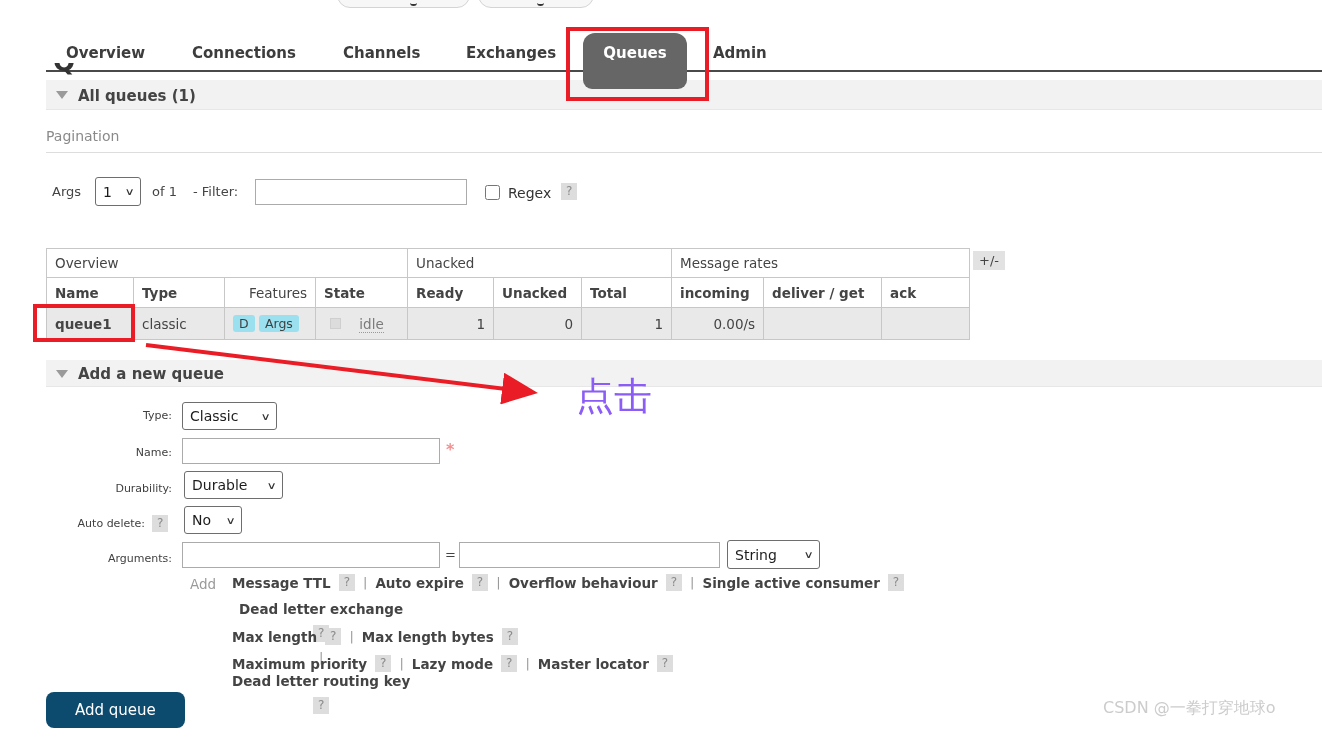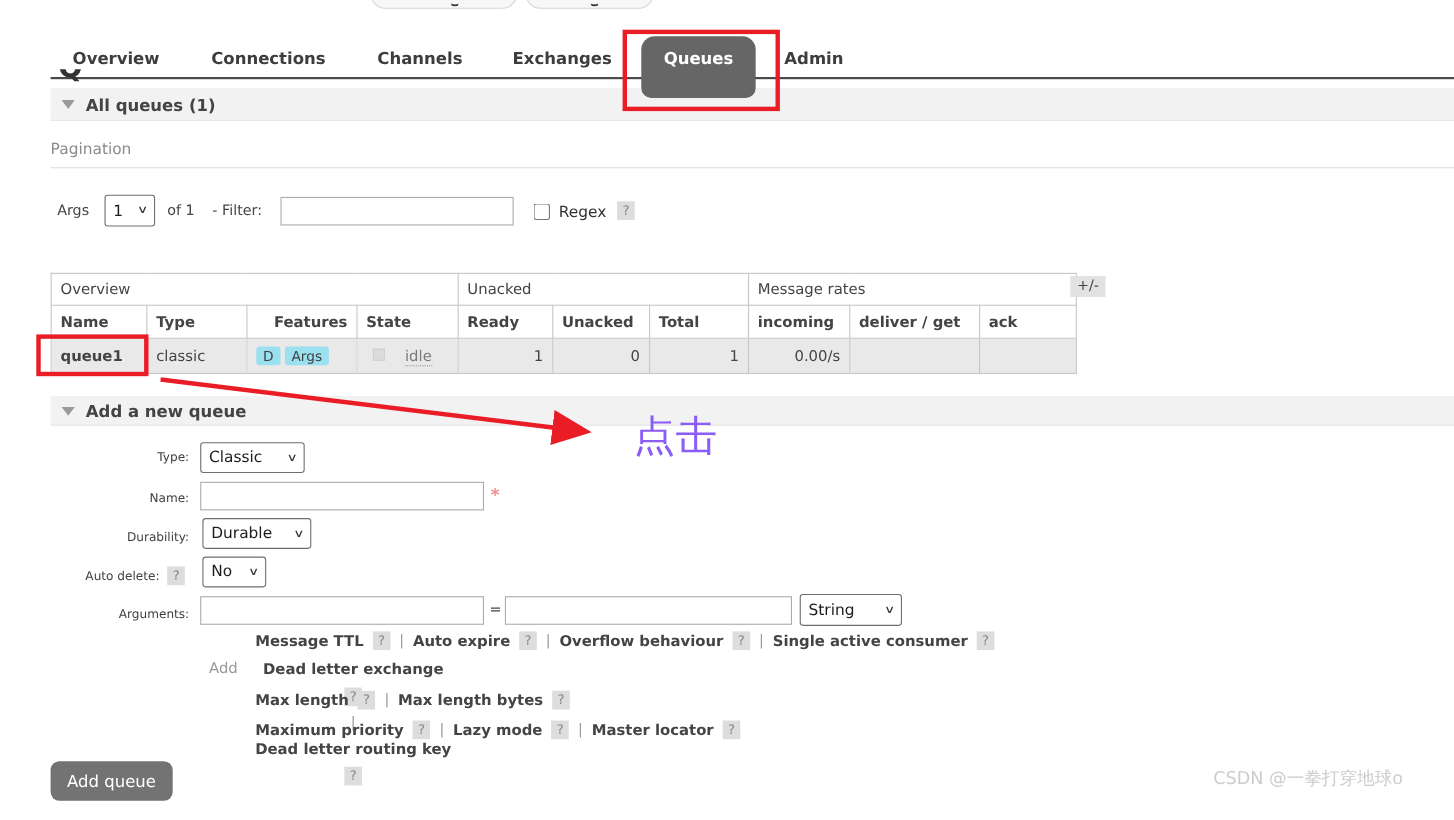--- a/index.html
+++ b/index.html
@@ -34,45 +34,45 @@
   .fakeselect .chev { font-size:10px; color:#333; margin-left:8px; transform:scaleX(1.4); }
   .tinput { position:absolute; border:1px solid #ababab; background:#fff; font-size:13px; padding:0 5px; font-family:inherit; }
   .help { display:inline-block; background:#ddd; color:#8a8a8a; font-size:12px; padding:1px 5px; line-height:15px; }
   .help-abs { position:absolute; }
 
   
   table.grid { position:absolute; left:46px; top:248px; border-collapse:collapse; table-layout:fixed; }
   table.grid th, table.grid td { border:1px solid #c7c7c7; font-size:13.5px; color:#444; padding:5px 8px; text-align:left; overflow:hidden; white-space:nowrap; }
   table.grid tr.grouphead td { font-weight:normal; height:29px; }
   table.grid tr.colhead th { font-weight:bold; height:30px; }
-  table.grid tr.colhead th.light { font-weight:bold;padding-left:24px; }
+  table.grid tr.colhead th.light { font-weight:normal;padding-left:24px; }
   table.grid tr.datarow td { background:#e9e9e9; height:32px; }
   td.num { text-align:right !important; }
   .gray { color:#8a8a8a; }
   .badge { display:inline-block; background:#9be0ef; color:#3f3f3f; border-radius:3px; padding:1px 6px; font-size:12.5px; }
   .state-square { display:inline-block; width:11px; height:11px; background:#dcdcdc; border:1px solid #cfcfcf; }
   .idle { color:#7a7a7a; border-bottom:1px dotted #999; }
   .plusminus { position:absolute; left:973px; top:251px; background:#e2e2e2; color:#444; font-size:13px; padding:2px 6px; cursor:pointer; }
 
   
   .redbox { position:absolute; border:4px solid #ea1c25; z-index:5; pointer-events:none; }
   #arrow-svg { position:absolute; left:0; top:0; width:1322px; height:745px; z-index:4; pointer-events:none; }
   .click-text { position:absolute; left:576px; top:371px; color:#8b5cf6; font-size:38px; z-index:5; }
 
   
   .flabel { position:absolute; text-align:right; font-size:11px; color:#3f3f3f; width:152px; left:20px; }
   .req { position:absolute; left:446px; top:440px; color:#f49090; font-size:16px; font-weight:bold; }
   .eq { position:absolute; left:445px; top:547px; color:#444; }
-  .addword { position:absolute; left:190px; top:576px; color:#9a9a9a; font-size:13.5px;margin-top:24px; }
+  .addword { position:absolute; left:190px; top:576px; color:#9a9a9a; font-size:13.5px; }
   .arg-row { position:absolute; left:232px; display:flex; align-items:center; gap:8px; }
   .arglink { font-weight:bold; font-size:13.5px; color:#444; cursor:pointer; }
   .sep { color:#999; }
 
-  .submit-btn { position:absolute; left:46px; top:692px; background:#737373; color:#fff; border:none; border-radius:8px;
-                font-size:15px; padding:9px 15px; font-family:inherit; cursor:pointer; }
+  .submit-btn { position:absolute; left:46px; top:692px; background:#0c4a6e; color:#fff; border:none; border-radius:8px;
+                font-size:15px; padding:9px 29px; font-family:inherit; cursor:pointer; }
   .watermark { position:absolute; left:1103px; top:698px; color:#ccc; font-size:16px; }
 </style>
 </head>
 <body>
 
 <div id="screen">
 
   <div class="pill" style="left:337px; width:133px;">
     <span class="pill-mark" style="left:72px;"></span>
   </div>

